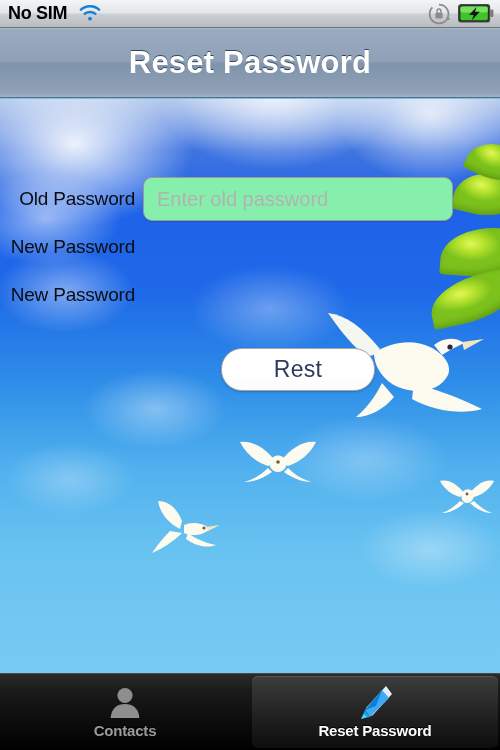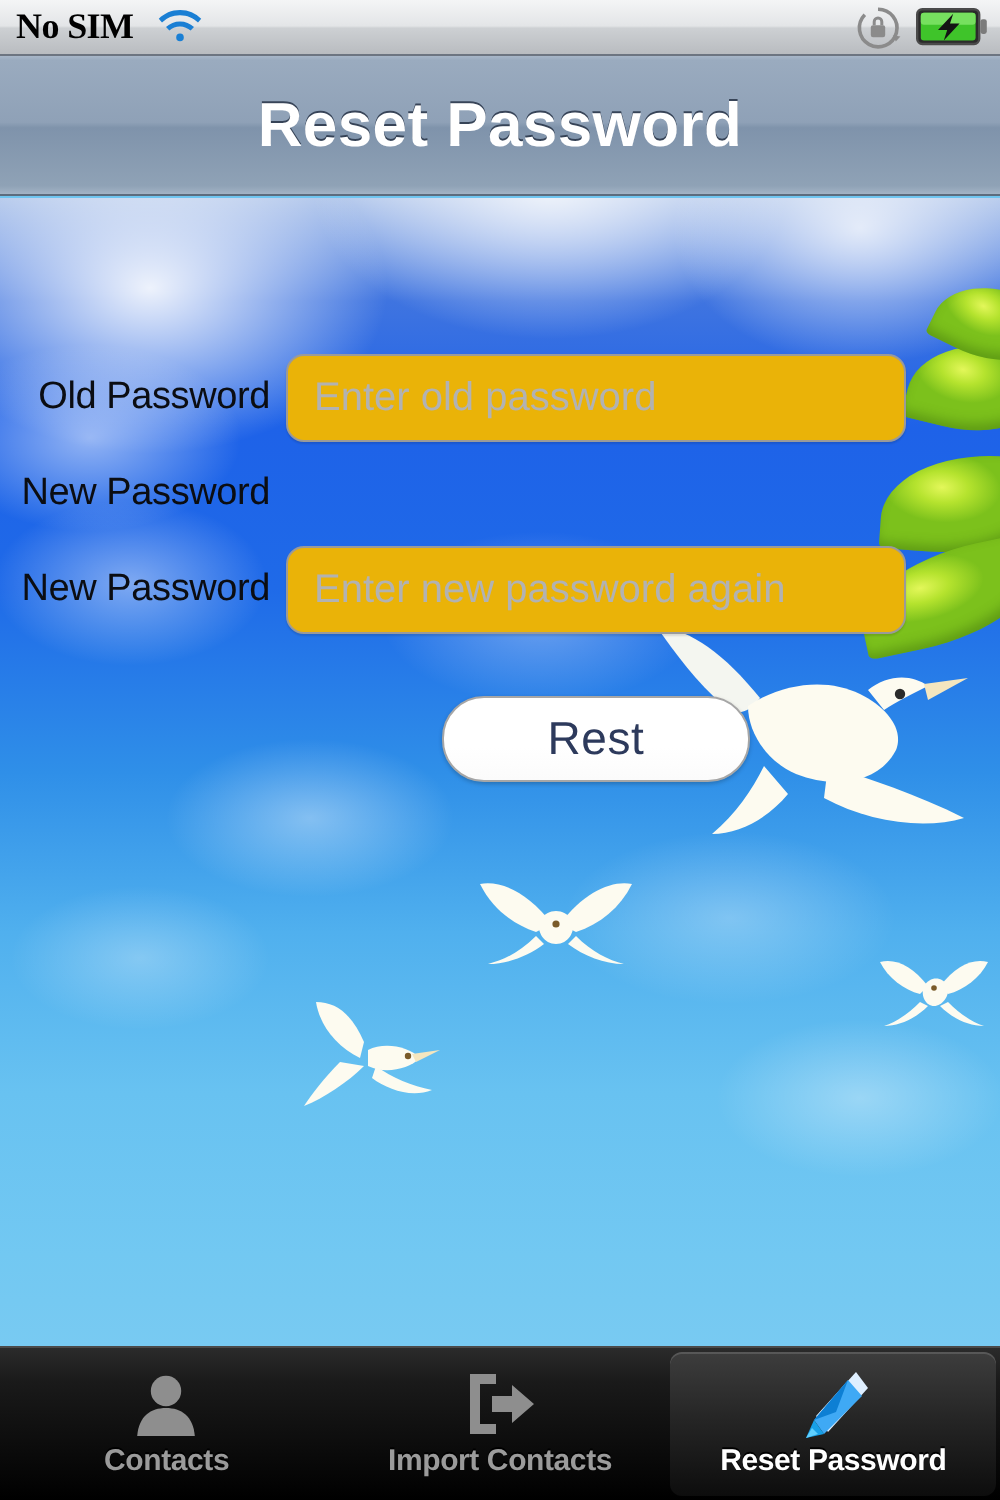--- a/index.html
+++ b/index.html
@@ -31,21 +31,20 @@
     display: flex;
     align-items: center;
     z-index: 40;
   }
   #status-carrier {
     font-size: 18px;
     font-weight: bold;
     color: #000;
     margin-left: 8px;
     letter-spacing: -0.3px;
-    font-family: Liberation Serif, serif;
   }
   .wifi-icon {
     margin-left: 11px;
     width: 24px; height: 18px;
     position: relative;
   }
   .status-right {
     margin-left: auto;
     display: flex;
     align-items: center;
@@ -142,21 +141,21 @@
     box-sizing: border-box;
     white-space: nowrap;
     letter-spacing: -0.2px;
   }
   .field-input {
     width: 310px;
     height: 44px;
     box-sizing: border-box;
     border: 1px solid #9a9a9a;
     border-radius: 9px;
-    background: #eab308;
+    background: #86efac;
     font-size: 20px;
     color: #333;
     padding: 0 13px;
     font-family: "Liberation Sans", sans-serif;
     outline: none;
     box-shadow: 0 1px 1px rgba(0,0,0,0.12);
   }
   .field-input::placeholder { color: #b2b2b2; }
 
   #reset-button {
@@ -340,48 +339,38 @@
         <span class="field-label">Old Password</span>
         <input class="field-input" type="text" placeholder="Enter old password" style="">
       </div>
 
       <div class="field-row" style="top:126px;">
         <span class="field-label">New Password</span>
       </div>
 
       <div class="field-row" style="top:174px;">
         <span class="field-label">New Password</span>
-        <input class="field-input" type="text" placeholder="Enter new password again" style="">
       </div>
 
       <button id="reset-button">Rest</button>
     </div>
   </div>
 
   <div id="tab-bar">
 
     <div class="tab">
       <span class="tab-icon">
         <svg width="34" height="34" viewBox="0 0 34 34">
           <circle cx="17" cy="10.5" r="7.6" fill="#8e8e8e"></circle>
           <path d="M2.6 33 C3.4 23 9.4 19 17 19 C24.6 19 30.6 23 31.4 33 Z" fill="#8e8e8e"></path>
         </svg>
       </span>
       <span class="tab-label">Contacts</span>
     </div>
 
-    <div class="tab">
-      <span class="tab-icon">
-        <svg width="38" height="34" viewBox="0 0 38 34">
-          <path d="M4 2 h13 v5 H9 v20 h8 v5 H4 z" fill="#8e8e8e"></path>
-          <path d="M36 17 L25 7.5 v5.5 H15 v8 h10 v5.5 z" fill="#8e8e8e"></path>
-        </svg>
-      </span>
-      <span class="tab-label">Import Contacts</span>
-    </div>
 
     <div class="tab selected">
       <span class="tab-icon">
         <svg width="38" height="36" viewBox="0 0 38 36">
           <path d="M30 2 L36 10 L16 32 L10 24 Z" fill="#dfefff"></path>
           <path d="M26 6 L33 14 L14 33 L9 26 Z" fill="#3fa9f5"></path>
           <path d="M26 6 L20 22 L9 26 Z" fill="#0d7fd4"></path>
           <path d="M9 26 L14 33 L5 35 Z" fill="#18a0e8"></path>
           <path d="M5 35 L8 30 L11 33 Z" fill="#5fd0ff"></path>
         </svg>

